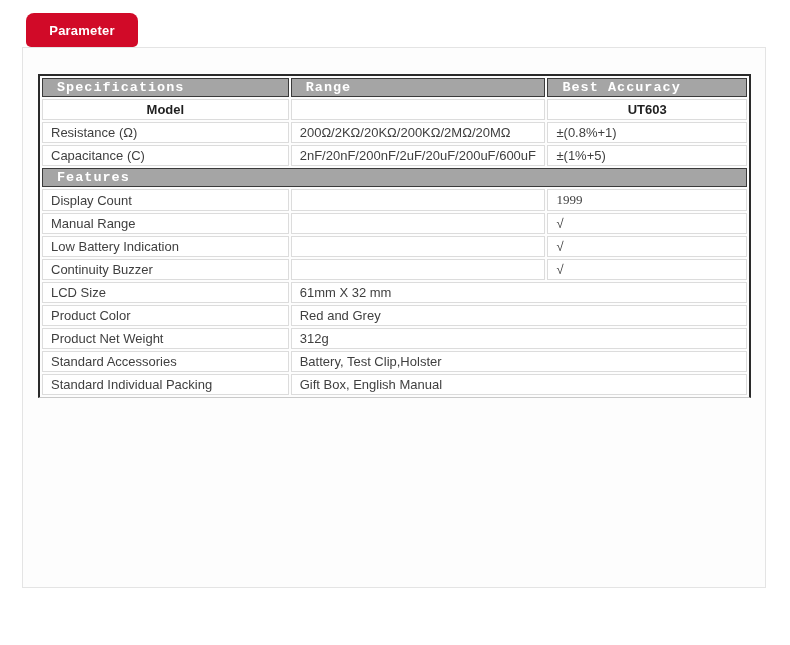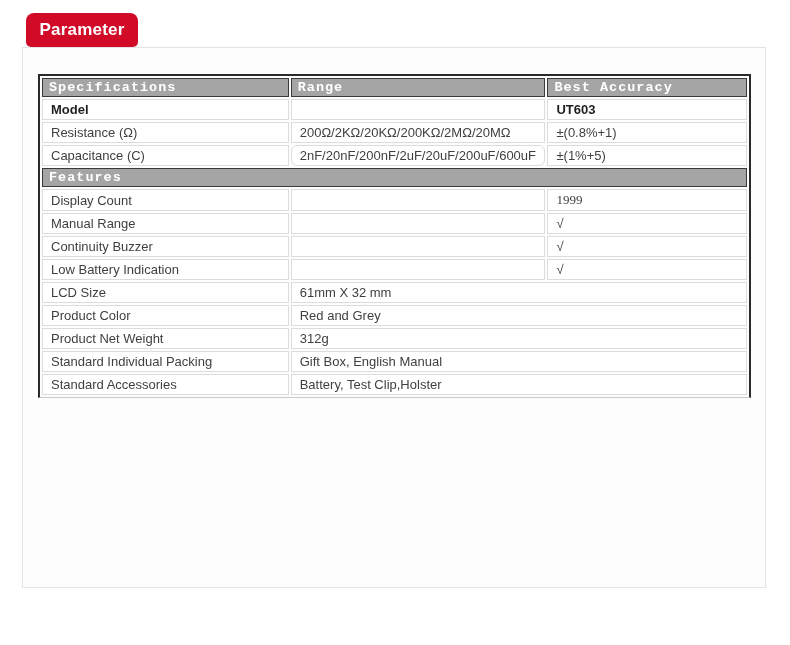--- a/index.html
+++ b/index.html
@@ -5,21 +5,21 @@
   * { margin:0; padding:0; box-sizing:border-box; }
   html,body { width:790px; height:645px; background:#ffffff;
               font-family:"Liberation Sans", sans-serif; }
   .stage { position:relative; width:790px; height:645px; background:#fff; overflow:hidden; }
 
   
   .param-tab {
     position:absolute; left:26px; top:13px; width:112px; height:34px;
     background:#d10a28; border-radius:8px 8px 5px 5px;
     display:flex; align-items:center; justify-content:center;
-    color:#ffffff; font-weight:bold; font-size:17px; letter-spacing:.2px;
+    color:#ffffff; font-weight:bold; font-size:13px; letter-spacing:.2px;
     cursor:pointer; z-index:2;
   }
 
   
   .panel {
     position:absolute; left:22px; top:47px; width:744px; height:541px;
     background:#fdfdfd; border:1px solid #e4e4e4; z-index:1;
   }
 
   table.spec {
@@ -27,29 +27,29 @@
     border-collapse:separate; border-spacing:2px; table-layout:fixed;
     border:2px solid #2a2a2a; border-bottom:1px solid #c9c9c9;
     font-size:13px; color:#3f3f3f;
   }
   col.c1 { width:246px; } col.c2 { width:254px; } col.c3 { width:199px; }
 
   th {
     background:#a5a5a5; color:#ffffff; text-align:left;
     font-family:"Liberation Mono", monospace; font-weight:bold;
     font-size:13.5px; letter-spacing:1px;
-    border:1px solid #3a3a3a; padding:1px 6px; height:18px;
+    border:1px solid #3a3a3a; padding:1px 14px; height:18px;
   }
   td {
     background:#ffffff; border:1px solid #dcdcdc;
     padding:2px 8px; height:18px; vertical-align:middle;
     overflow:hidden; white-space:nowrap;
   }
-  td.wrap { white-space:normal; word-break:break-all;border-radius:6px; }
-  tr.model-row td { font-weight:bold; color:#1f1f1f; }
+  td.wrap { white-space:normal; word-break:break-all; }
+  tr.model-row td { font-weight:bold; color:#1f1f1f;text-align:center; }
   td.num { text-align:left;font-family:Liberation Serif, serif; }
 </style>
 </head>
 <body>
 
 <div class="stage">
 
   <div class="param-tab">
     <span>Parameter</span>
   </div>
@@ -94,47 +94,47 @@
         <td>Display Count</td>
         <td></td>
         <td class="num">1999</td>
       </tr>
       <tr>
         <td>Manual Range</td>
         <td></td>
         <td>√</td>
       </tr>
       <tr>
-        <td>Continuity Buzzer</td>
+        <td>Low Battery Indication</td>
         <td></td>
         <td>√</td>
       </tr>
       <tr>
-        <td>Low Battery Indication</td>
+        <td>Continuity Buzzer</td>
         <td></td>
         <td>√</td>
       </tr>
 
 
       <tr>
         <td>LCD Size</td>
         <td colspan="2">61mm X 32 mm</td>
       </tr>
       <tr>
         <td>Product Color</td>
         <td colspan="2">Red and Grey</td>
       </tr>
       <tr>
         <td>Product Net Weight</td>
         <td colspan="2">312g</td>
       </tr>
       <tr>
+        <td>Standard Accessories</td>
+        <td colspan="2">Battery, Test Clip,Holster</td>
+      </tr>
+      <tr>
         <td>Standard Individual Packing</td>
         <td colspan="2">Gift Box, English Manual</td>
-      </tr>
-      <tr>
-        <td>Standard Accessories</td>
-        <td colspan="2">Battery, Test Clip,Holster</td>
       </tr>
     </tbody>
       </table>
   </div>
 </div>
 
 </body></html>

